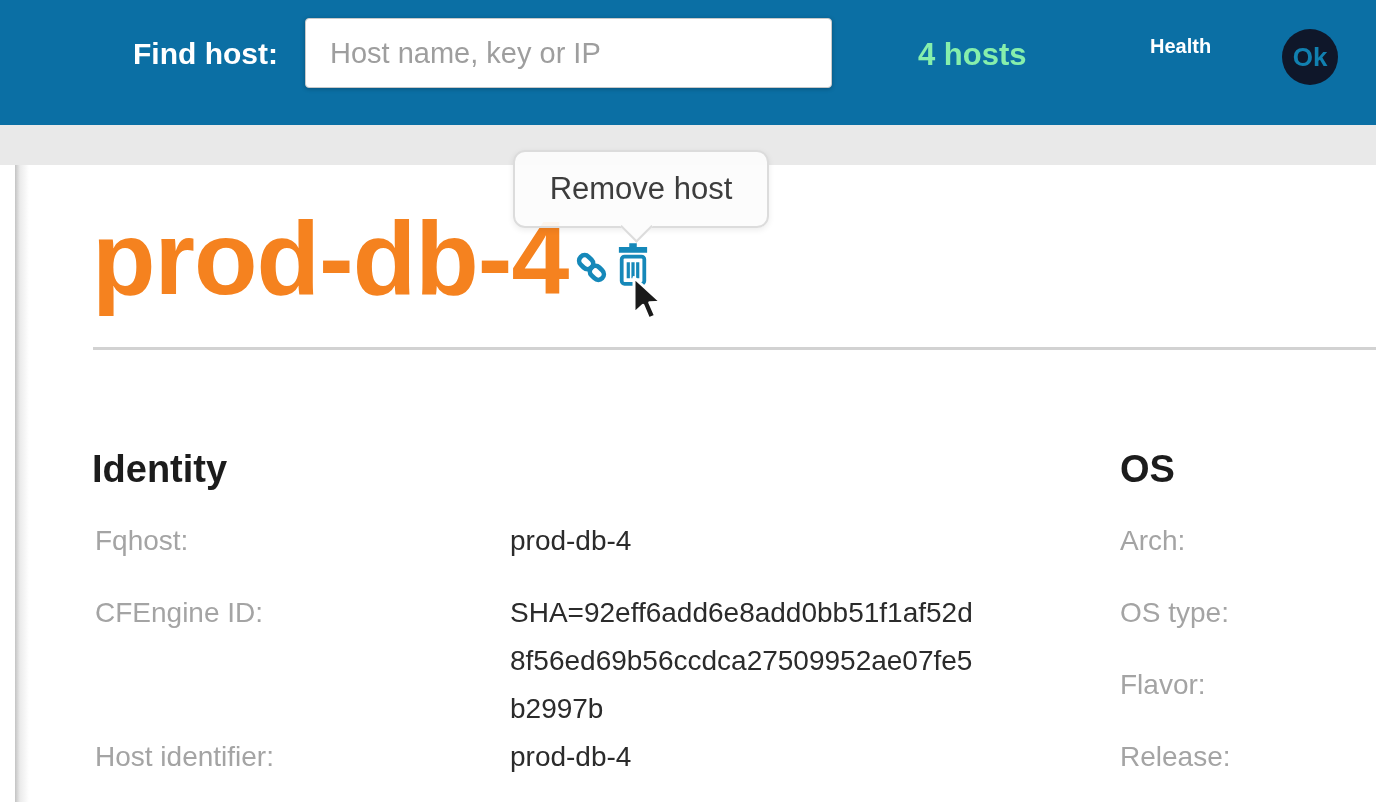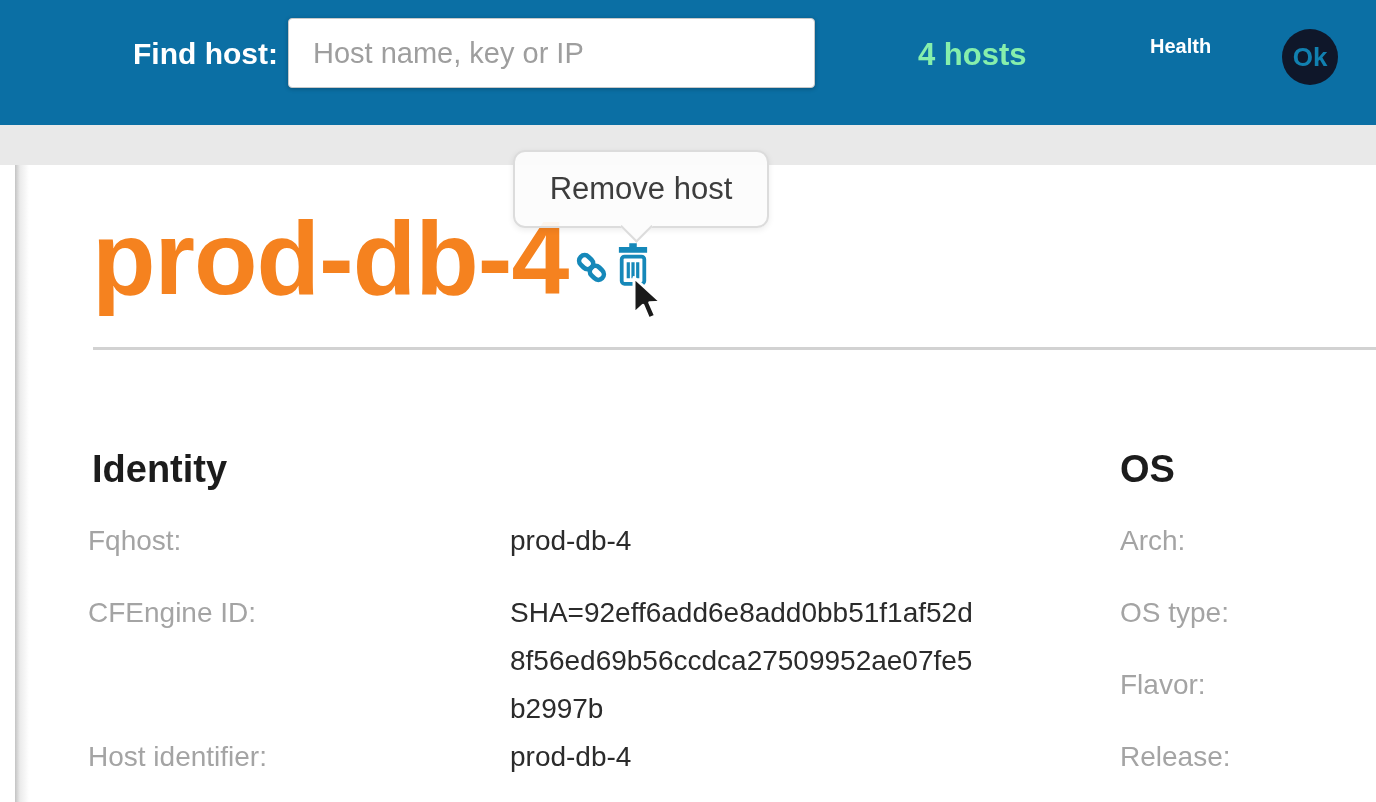--- a/index.html
+++ b/index.html
@@ -3,21 +3,21 @@
 <meta charset="utf-8">
 <style>
   * { margin:0; padding:0; box-sizing:border-box; }
   html,body { background:#ffffff; }
   body { font-family:"Liberation Sans", sans-serif; }
   #canvas { position:relative; width:1376px; height:802px; overflow:hidden; background:#ffffff; }
 
   
   .topbar { position:absolute; left:0; top:0; width:1376px; height:125px; background:#0b6fa4; }
   .find-label { position:absolute; left:133px; top:37px; font-size:30px; font-weight:bold; color:#ffffff; }
-  .search-input { position:absolute; left:288px; top:18px; width:527px; height:70px;
+  .search-input { position:absolute; left:305px; top:18px; width:527px; height:70px;
                   border:1px solid #c9c9c9; border-radius:4px; background:#ffffff;
                   font-family:"Liberation Sans", sans-serif; font-size:29px; color:#333333;
                   padding:0 24px; outline:none; box-shadow:0 1px 4px rgba(0,0,0,0.25); }
   .search-input::placeholder { color:#9e9e9e; opacity:1; }
   .hosts-count { position:absolute; left:918px; top:37px; font-size:31px; font-weight:bold;
                  color:#86efac; text-decoration:none; cursor:pointer; }
   .health-label { position:absolute; left:1150px; top:35px; font-size:20px; font-weight:bold; color:#ffffff; }
   .health-badge { position:absolute; left:1282px; top:29px; width:56px; height:56px; border-radius:50%;
                   background:#0f172a; color:#1180b0; font-size:26px; font-weight:bold;
                   display:flex; align-items:center; justify-content:center; cursor:pointer; }
@@ -52,21 +52,21 @@
   
   .section-heading { position:absolute; font-size:38px; font-weight:bold; color:#1c1c1c; }
   .h-identity { left:92px; top:448px; }
   .h-os { left:1120px; top:448px; }
 
   .fld { position:absolute; font-size:28px; line-height:48px; white-space:nowrap; }
   .fld-label { color:#a4a4a4; }
   .fld-value { color:#2b2b2b; white-space:normal; }
   .sha-value { width:470px; word-break:break-all; }
 
-  .l-col  { left:88px; }
+  .l-col  { left:95px; }
   .v-col  { left:510px; }
   .os-col { left:1120px; }
   .r0 { top:517px; } .r1 { top:589px; } .r2 { top:661px; } .r3 { top:733px; }
 
   svg { display:block; }
 </style>
 </head>
 <body>
 
 <div id="canvas">

